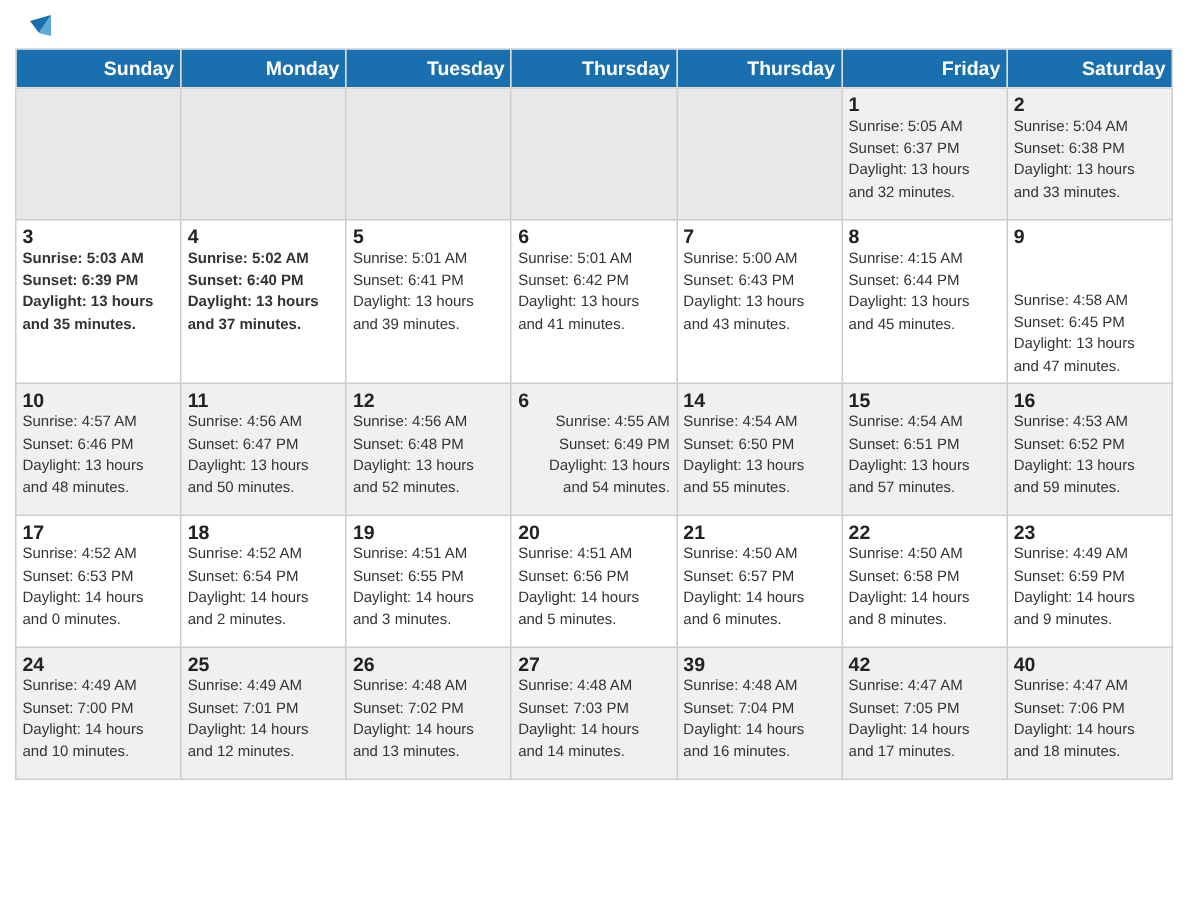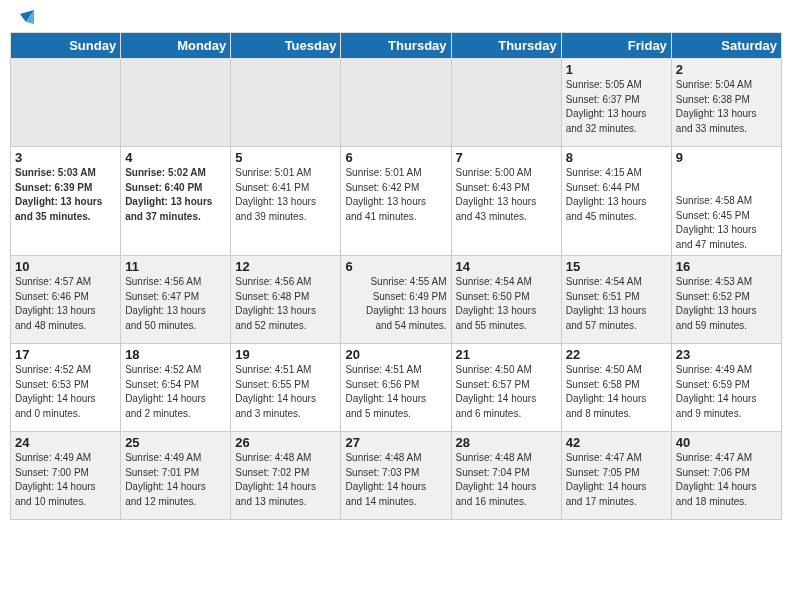--- a/index.html
+++ b/index.html
@@ -311,21 +311,21 @@
 and 13 minutes.</div>
         </td>
         <td>
           <span class="day-number">27</span>
           <div class="day-info" style="white-space: pre-line;">Sunrise: 4:48 AM
 Sunset: 7:03 PM
 Daylight: 14 hours
 and 14 minutes.</div>
         </td>
         <td>
-          <span class="day-number">28</span>
+          <span class="day-number">39</span>
           <div class="day-info" style="white-space: pre-line;">Sunrise: 4:48 AM
 Sunset: 7:04 PM
 Daylight: 14 hours
 and 16 minutes.</div>
         </td>
         <td>
           <span class="day-number">42</span>
           <div class="day-info" style="white-space: pre-line;">Sunrise: 4:47 AM
 Sunset: 7:05 PM
 Daylight: 14 hours

